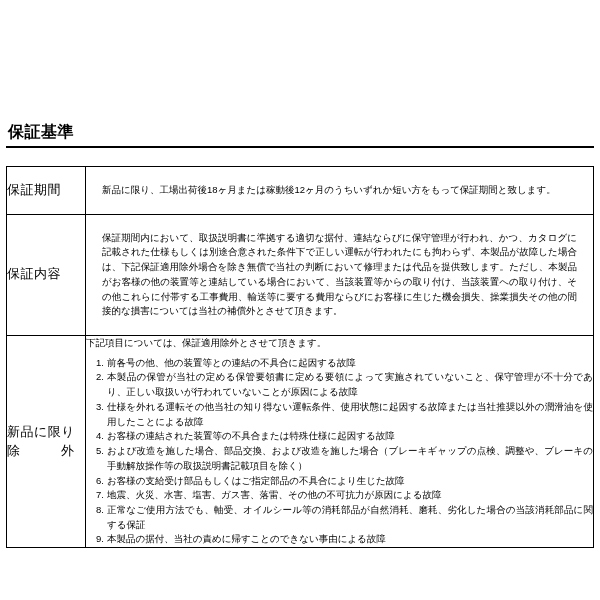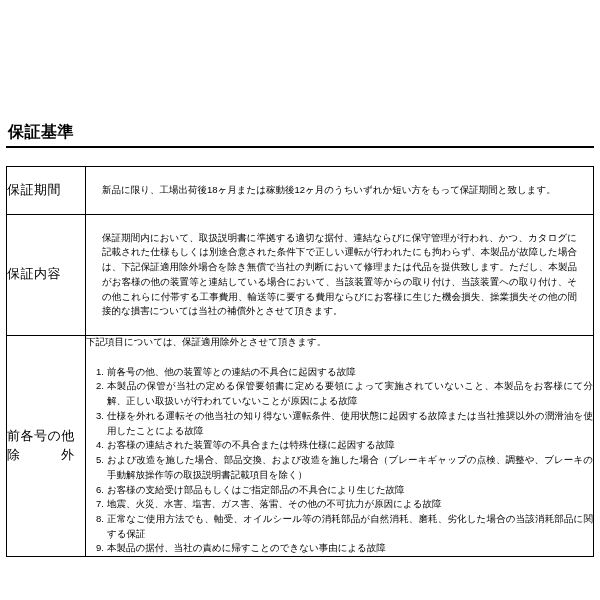--- a/index.html
+++ b/index.html
@@ -67,22 +67,21 @@
     font-size: 9.5px;
     line-height: 1.55;
     padding: 5px 6px 6px 6px;
     text-align: justify;
   }
   .para {
     margin: 16px;
     text-indent: 0;
   }
   .lead {
-    margin: 0 0 14px 0;
-    font-family: Liberation Mono, monospace;
+    margin: 0 0 5px 0;
   }
   ol.items {
     list-style: none;
     margin: 0;
     padding: 0;
   }
   ol.items > li {
     position: relative;
     padding-left: 21px;
     margin: 0;
@@ -123,28 +122,28 @@
         <td class="label">
           <span class="lbl-inner label-wide">保証内容</span>
         </td>
         <td class="content">
           <p class="para">保証期間内において、取扱説明書に準拠する適切な据付、連結ならびに保守管理が行われ、かつ、カタログに記載された仕様もしくは別途合意された条件下で正しい運転が行われたにも拘わらず、本製品が故障した場合は、下記保証適用除外場合を除き無償で当社の判断において修理または代品を提供致します。ただし、本製品がお客様の他の装置等と連結している場合において、当該装置等からの取り付け、当該装置への取り付け、その他これらに付帯する工事費用、輸送等に要する費用ならびにお客様に生じた機会損失、操業損失その他の間接的な損害については当社の補償外とさせて頂きます。</p>
         </td>
       </tr>
 
       <tr>
         <td class="label">
-          <span class="lbl-inner label-wide">前各号の他</span>
+          <span class="lbl-inner label-wide">新品に限り</span>
           <span class="lbl-inner label-wide">除　　　外</span>
         </td>
         <td class="content">
           <p class="para lead">下記項目については、保証適用除外とさせて頂きます。</p>
           <ol class="items">
             <li><span class="num">1.</span><span>前各号の他、他の装置等との連結の不具合に起因する故障</span></li>
-            <li><span class="num">2.</span><span>本製品の保管が当社の定める保管要領書に定める要領によって実施されていないこと、本製品をお客様にて分解、正しい取扱いが行われていないことが原因による故障</span></li>
+            <li><span class="num">2.</span><span>本製品の保管が当社の定める保管要領書に定める要領によって実施されていないこと、保守管理が不十分であり、正しい取扱いが行われていないことが原因による故障</span></li>
             <li><span class="num">3.</span><span>仕様を外れる運転その他当社の知り得ない運転条件、使用状態に起因する故障または当社推奨以外の潤滑油を使用したことによる故障</span></li>
             <li><span class="num">4.</span><span>お客様の連結された装置等の不具合または特殊仕様に起因する故障</span></li>
             <li><span class="num">5.</span><span>および改造を施した場合、部品交換、および改造を施した場合（ブレーキギャップの点検、調整や、ブレーキの手動解放操作等の取扱説明書記載項目を除く）</span></li>
             <li><span class="num">6.</span><span>お客様の支給受け部品もしくはご指定部品の不具合により生じた故障</span></li>
             <li><span class="num">7.</span><span>地震、火災、水害、塩害、ガス害、落雷、その他の不可抗力が原因による故障</span></li>
             <li><span class="num">8.</span><span>正常なご使用方法でも、軸受、オイルシール等の消耗部品が自然消耗、磨耗、劣化した場合の当該消耗部品に関する保証</span></li>
             <li><span class="num">9.</span><span>本製品の据付、当社の責めに帰すことのできない事由による故障</span></li>
           </ol>
         </td>
       </tr>

